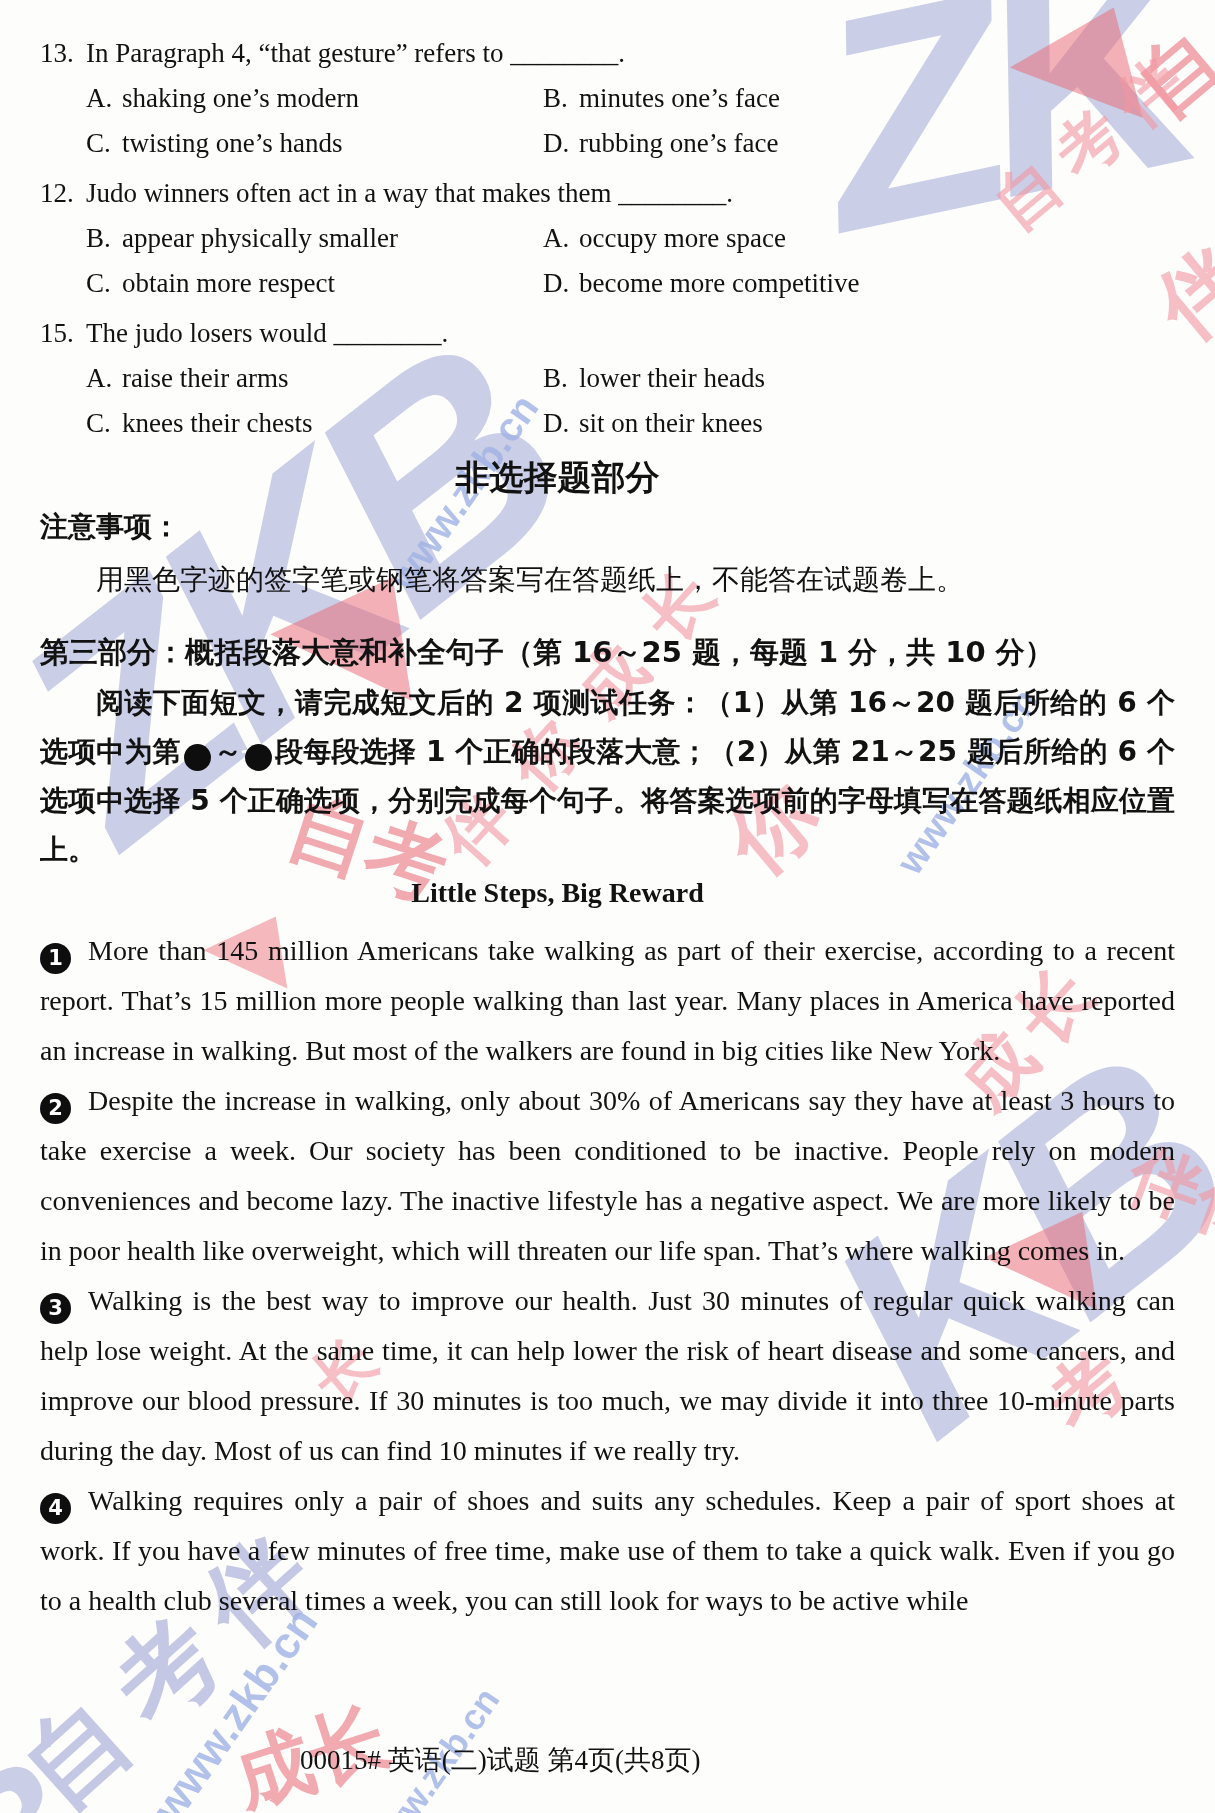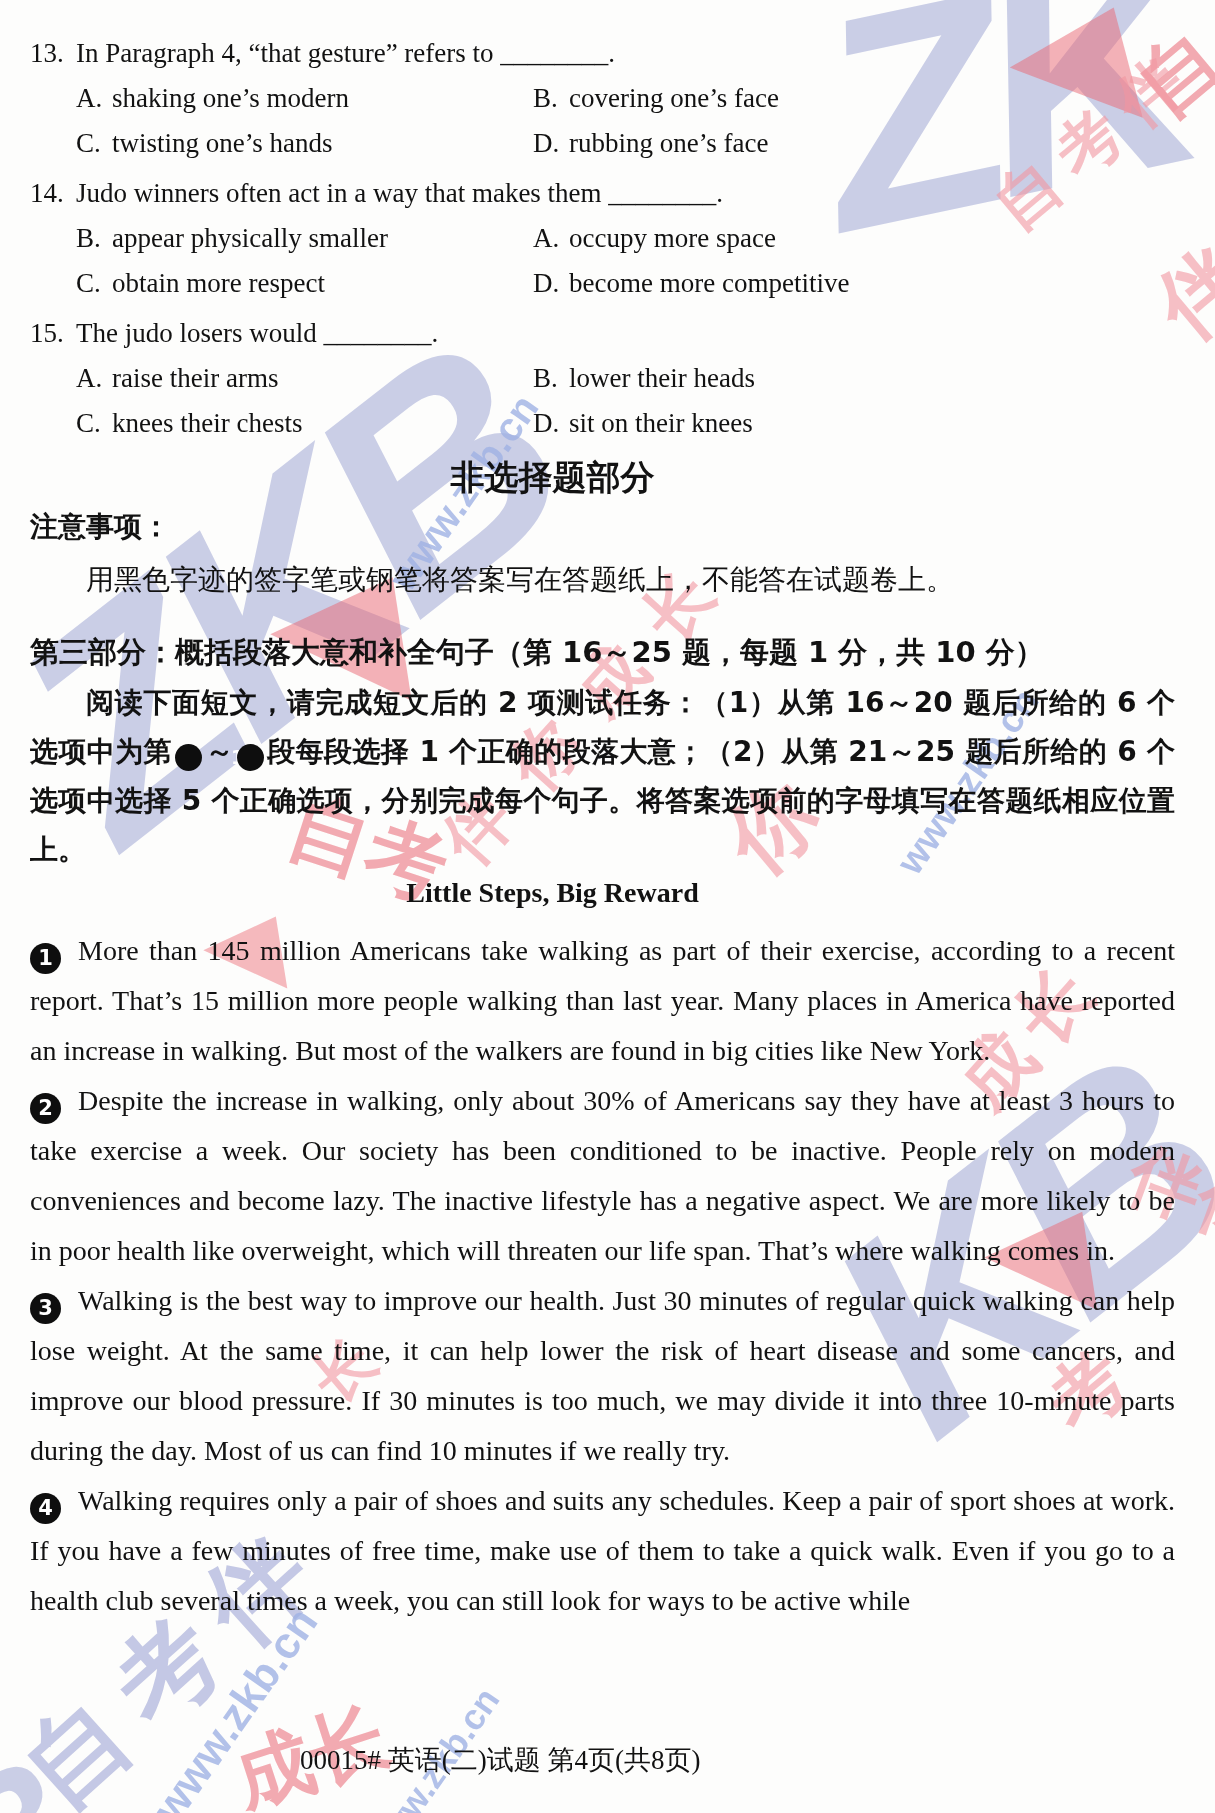--- a/index.html
+++ b/index.html
@@ -1,19 +1,19 @@
 <!DOCTYPE html>
 <html><head>
 <meta charset="utf-8">
 <style>
   html,body{margin:0;padding:0;background:#8a8a8a;}
   .page{width:1215px;height:1813px;position:relative;background:#fdfdfc;overflow:hidden;margin:0 auto;
         font-family:"Liberation Serif",serif;color:#121212;}
   
-  .content{position:absolute;inset:0;z-index:2;padding:36px 40px 0 30px;box-sizing:border-box;}
+  .content{position:absolute;inset:0;z-index:2;padding:36px 40px 0 40px;box-sizing:border-box;}
   .q-stem{font-size:27px;line-height:34px;margin:0 0 11px 0;}
   .q-num{display:inline-block;width:46px;}
   .opts{display:grid;grid-template-columns:457px auto;row-gap:11px;padding-left:46px;
         font-size:27px;line-height:34px;margin:0 0 16px 0;}
   .opt-label{display:inline-block;width:36px;}
   .cn-bold{font-family:"DejaVu Sans","Liberation Sans",sans-serif;font-weight:bold;}
   .section-heading{font-size:34px;line-height:42px;text-align:center;margin:16px 100px 0 0;}
   .notice-title{font-size:28px;line-height:34px;margin-top:12px;}
   .notice-body{font-size:28px;line-height:34px;margin:19px 0 0 0;text-indent:56px;}
   .part3-title{font-size:29px;line-height:38px;margin-top:36px;}
@@ -102,29 +102,29 @@
   </div>
 
   <div class="content">
 
     <div>
       <div class="q-stem">
         <span class="q-num">13.</span><span>In Paragraph 4, “that gesture” refers to ________.</span>
       </div>
       <div class="opts">
         <div><span class="opt-label">A.</span><span>shaking one’s modern</span></div>
-        <div><span class="opt-label">B.</span><span>covering one’s face</span></div>
+        <div><span class="opt-label">B.</span><span>minutes one’s face</span></div>
         <div><span class="opt-label">C.</span><span>twisting one’s hands</span></div>
         <div><span class="opt-label">D.</span><span>rubbing one’s face</span></div>
       </div>
     </div>
 
     <div>
       <div class="q-stem">
-        <span class="q-num">14.</span><span>Judo winners often act in a way that makes them ________.</span>
+        <span class="q-num">12.</span><span>Judo winners often act in a way that makes them ________.</span>
       </div>
       <div class="opts">
         <div><span class="opt-label">B.</span><span>appear physically smaller</span></div>
         <div><span class="opt-label">A.</span><span>occupy more space</span></div>
         <div><span class="opt-label">C.</span><span>obtain more respect</span></div>
         <div><span class="opt-label">D.</span><span>become more competitive</span></div>
       </div>
     </div>
 
     <div>

